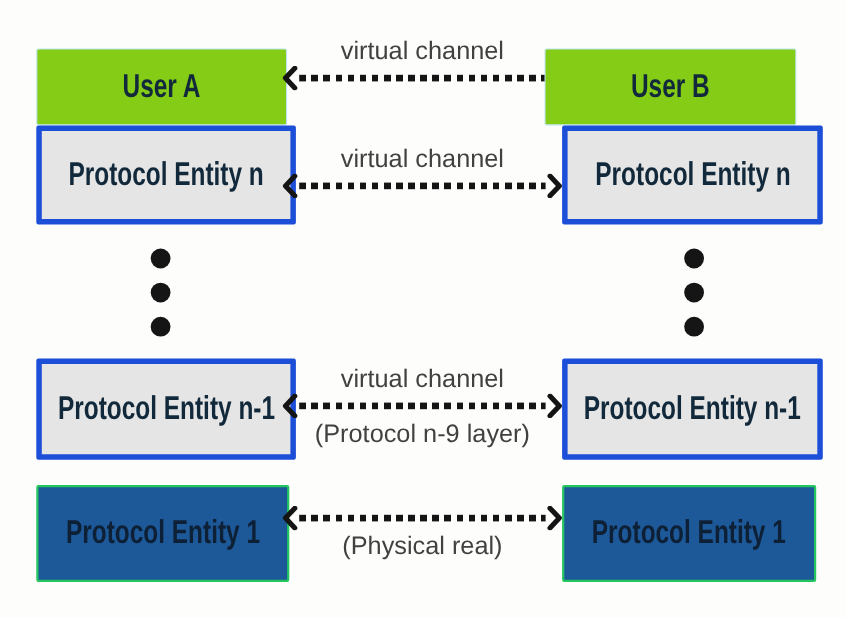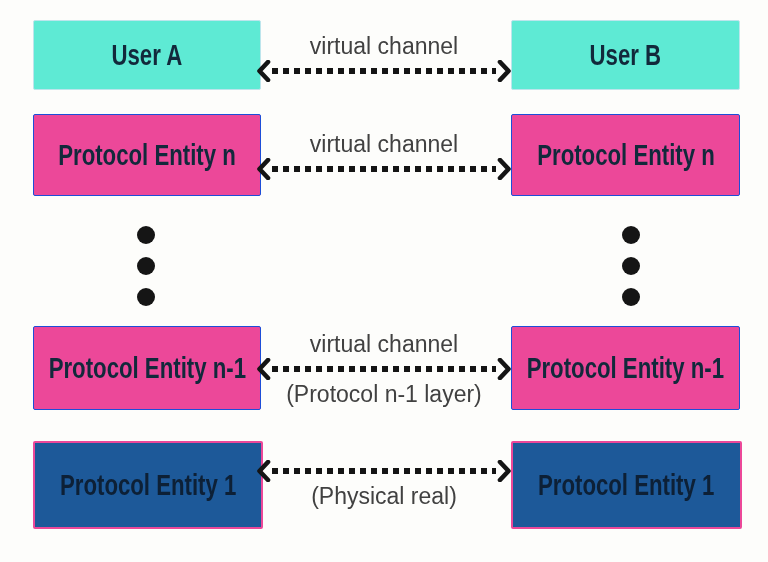--- a/index.html
+++ b/index.html
@@ -22,23 +22,23 @@
   }
   .box .lbl {
     display: inline-block;
     font-weight: 700;
     font-size: 30px;
     color: #12293b;
     white-space: nowrap;
     transform: scaleX(0.74);
     letter-spacing: 0px;
   }
-  .user  { background: #5eead4; border: 1px solid #bde5ec; }
-  .proto { background: #ec4899; border: 1px solid #1d4ed8; }
-  .phys  { background: #1d5999; border: 2px solid #ec4899; }
+  .user  { background: #84cc16; border: 1px solid #bde5ec; margin-top: 24px; }
+  .proto { background: #e5e5e5; border: 5px solid #1d4ed8; }
+  .phys  { background: #1d5999; border: 2px solid #22c55e; }
   .phys .lbl { color: #0d2036; }
   
   .center {
     position: absolute;
     display: flex; flex-direction: column;
     align-items: center; justify-content: center;
   }
   .chan {
     font-size: 23px;
     line-height: 26px;
@@ -82,21 +82,21 @@
     <div class="arrow">
       <svg class="chev" width="15" height="22" viewBox="0 0 15 22">
           <path d="M12 2 L3.5 11 L12 20" fill="none" stroke="#141414" stroke-width="4.6" stroke-linecap="round" stroke-linejoin="round"></path>
         </svg>
       <div class="dotline"></div>
       <svg class="chev" width="15" height="22" viewBox="0 0 15 22">
           <path d="M3 2 L11.5 11 L3 20" fill="none" stroke="#141414" stroke-width="4.6" stroke-linecap="round" stroke-linejoin="round"></path>
         </svg>
     </div>
   </div>
-  <div class="box user" style="left:511px; top:20px; width:227px; height:68px;align-items:center;">
+  <div class="box user" style="left:495px; top:20px; width:227px; height:68px;align-items:center;">
     <span class="lbl">User B</span>
   </div>
 
   <div class="box proto" style="left:33px; top:114px; width:226px; height:80px;">
     <span class="lbl">Protocol Entity n</span>
   </div>
   <div class="center" style="left:256px; top:112px; width:256px; height:88px;">
     <div class="chan">virtual channel</div>
     <div class="arrow">
       <svg class="chev" width="15" height="22" viewBox="0 0 15 22">
@@ -130,21 +130,21 @@
     <div class="chan">virtual channel</div>
     <div class="arrow">
       <svg class="chev" width="15" height="22" viewBox="0 0 15 22">
           <path d="M12 2 L3.5 11 L12 20" fill="none" stroke="#141414" stroke-width="4.6" stroke-linecap="round" stroke-linejoin="round"></path>
         </svg>
       <div class="dotline"></div>
       <svg class="chev" width="15" height="22" viewBox="0 0 15 22">
           <path d="M3 2 L11.5 11 L3 20" fill="none" stroke="#141414" stroke-width="4.6" stroke-linecap="round" stroke-linejoin="round"></path>
         </svg>
     </div>
-    <div class="chan">(Protocol n-1 layer)</div>
+    <div class="chan">(Protocol n-9 layer)</div>
   </div>
   <div class="box proto" style="left:511px; top:326px; width:227px; height:82px;">
     <span class="lbl">Protocol Entity n-1</span>
   </div>
 
   <div class="box phys" style="left:33px; top:441px; width:226px; height:84px;">
     <span class="lbl">Protocol Entity 1</span>
   </div>
   <div class="center" style="left:256px; top:438px; width:256px; height:92px;">
     <div class="arrow">

